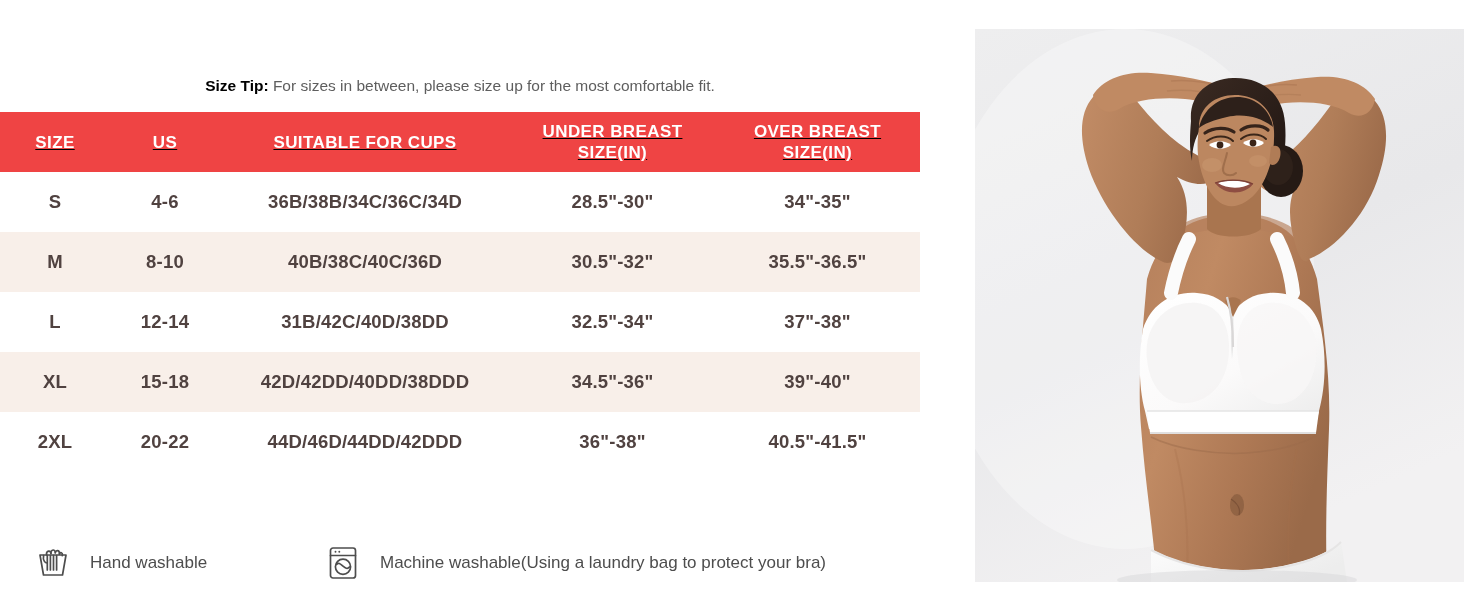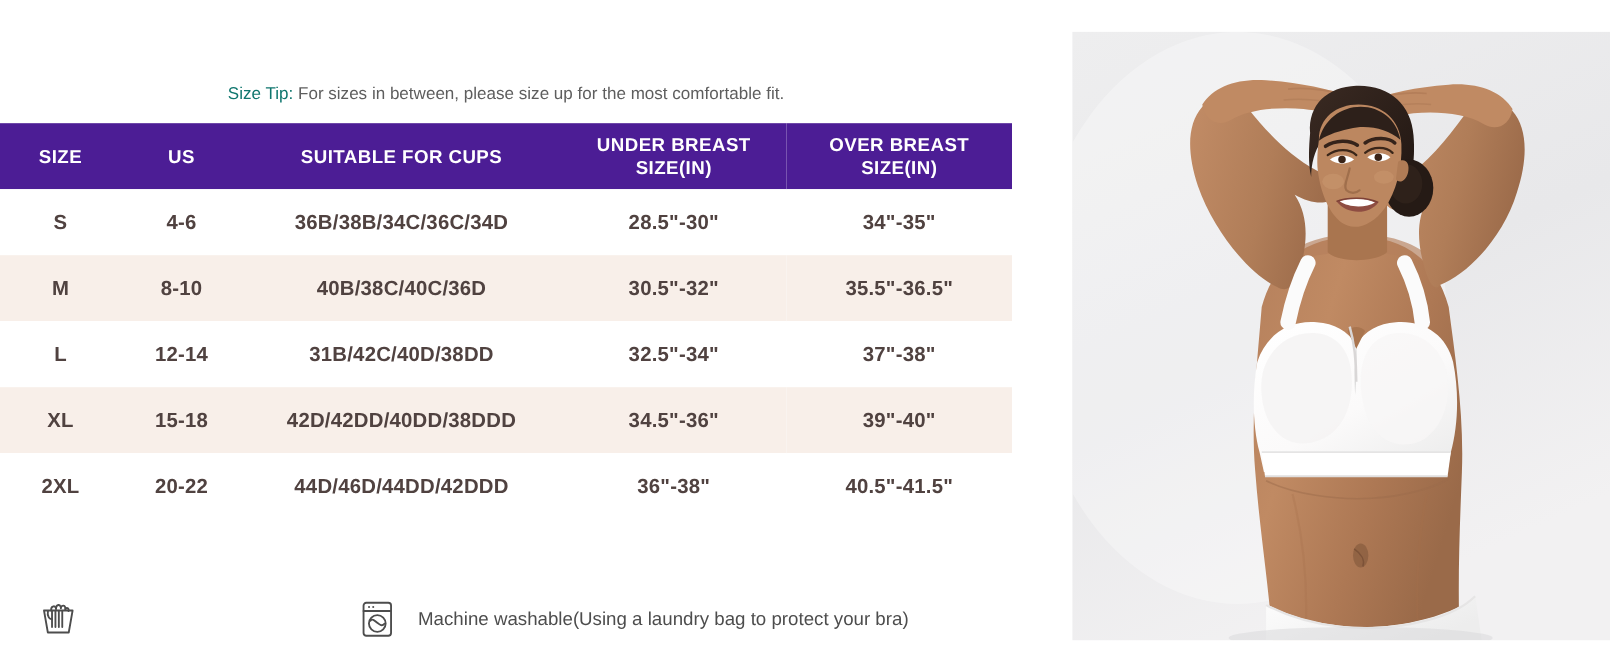--- a/index.html
+++ b/index.html
@@ -46,22 +46,22 @@
     position: absolute;
     left: 0;
     top: 74px;
     width: 920px;
     text-align: center;
     font-size: 15.5px;
     color: #5e5e5e;
     line-height: 24px;
   }
   .size-tip .tip-label {
-    font-weight: normal;
-    color: #0f766e;
+    font-weight: bold;
+    color: #000000;
   }
 
   
   .size-table {
     position: absolute;
     left: 0;
     top: 112px;
     width: 920px;
     border-collapse: collapse;
     table-layout: fixed;
@@ -69,21 +69,22 @@
 
   .size-table th,
   .size-table td {
     height: 60px;
     padding: 0 2px;
     text-align: center;
     vertical-align: middle;
   }
 
   .size-table thead tr {
-    background: #4c1d95;
+    background: #ef4444;
+    text-decoration: underline;
   }
 
   .size-table th {
     color: #ffffff;
     font-size: 17px;
     font-weight: bold;
     letter-spacing: 0.4px;
     line-height: 21px;
   }
 
@@ -234,20 +235,21 @@
             <path d="M17.9 10.6 C17.9 10.6 17.8 7.2 20.1 7 C22.2 6.8 22.3 9.5 22.3 9.5"></path>
             <path d="M22.3 10.0 C22.3 10.0 22.4 7.5 24.5 7.6 C26.5 7.7 26.4 10.6 26.4 10.6"></path>
             <path d="M26.4 11.2 C26.4 11.2 26.9 9.3 28.4 9.8 C29.7 10.3 29.3 12.6 29.3 12.6"></path>
             <path d="M14.3 12.5 L14.3 27"></path>
             <path d="M17.4 12.5 L17.4 27"></path>
             <path d="M20.5 12.5 L20.5 27"></path>
             <path d="M23.6 12.5 L23.6 27"></path>
             <path d="M10.6 12.5 C10.6 12.5 9.8 16 11.4 18.4 C12.4 19.9 14.2 20 14.2 20"></path>
           </svg>
         </span>
+        <span class="care-label">Hand washable</span>
       </div>
 
       <div class="care-item machine">
         <span class="care-icon">
           <svg width="40" height="40" viewBox="0 0 40 40" fill="none" stroke="#4d4d4d" stroke-width="1.7" stroke-linecap="round" stroke-linejoin="round">
             <rect x="7.5" y="5" width="25" height="30" rx="2.5" ry="2.5"></rect>
             <line x1="7.5" y1="12.5" x2="32.5" y2="12.5"></line>
             <circle cx="12.5" cy="8.8" r="0.95" fill="#4d4d4d" stroke="none"></circle>
             <circle cx="16.3" cy="8.8" r="0.95" fill="#4d4d4d" stroke="none"></circle>
             <circle cx="20" cy="23.8" r="7.6"></circle>

